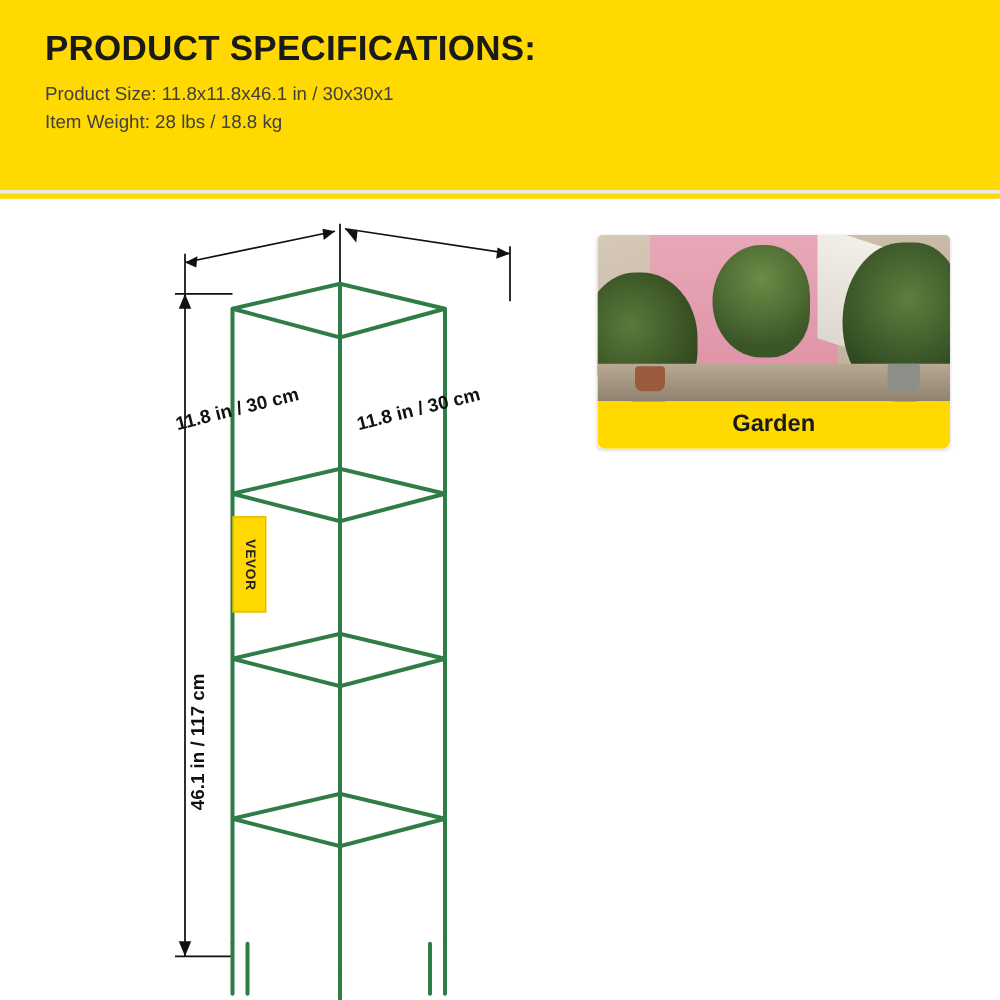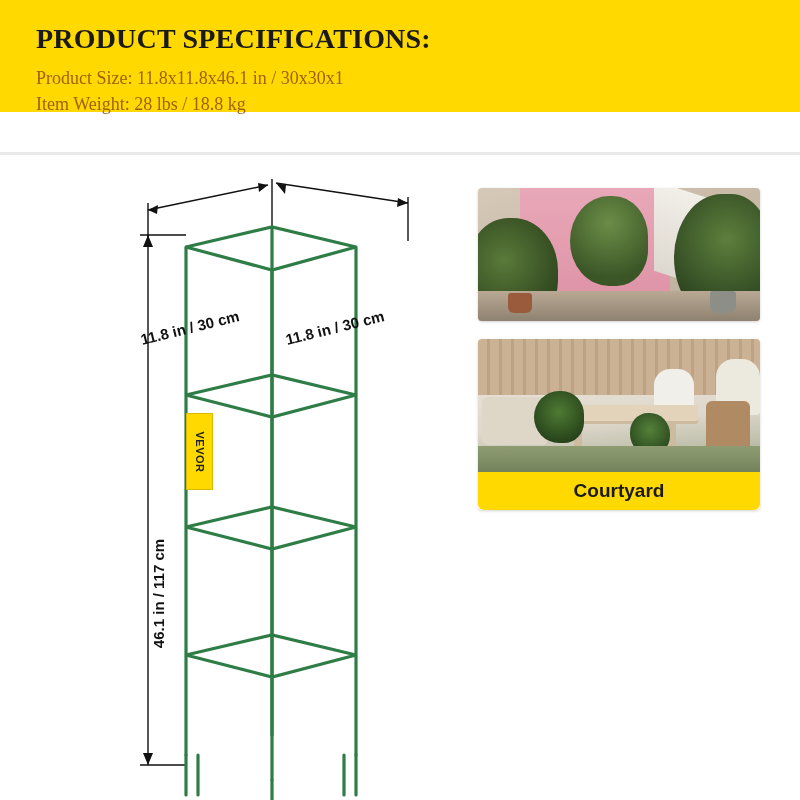--- a/index.html
+++ b/index.html
@@ -19,37 +19,36 @@
     height: 800px;
     background: #ffffff;
   }
 
   
   .header {
     position: absolute;
     left: 0;
     top: 0;
     width: 800px;
-    height: 112px;
+    height: 159px;
     background: #ffd900;
     box-sizing: border-box;
     padding: 24px 0 0 36px;
-    font-family: Liberation Serif, serif;
   }
   .header-title {
     font-size: 28px;
     font-weight: bold;
     color: #1a1a1a;
     letter-spacing: 0.2px;
     line-height: 1.1;
     margin: 0 0 10px 0;
   }
   .spec-line {
-    font-size: 18px;
-    color: #a16207;
+    font-size: 15px;
+    color: #404040;
     line-height: 1.45;
     white-space: nowrap;
   }
 
   
   .header-rule {
     position: absolute;
     left: 0;
     top: 152px;
     width: 800px;
@@ -367,35 +366,20 @@
       <div class="card-photo ph-garden">
         <div class="g-wall"></div>
         <div class="g-stair"></div>
         <div class="g-vine"></div>
         <div class="g-bush-l"></div>
         <div class="g-bush-r"></div>
         <div class="g-ground"></div>
         <div class="g-pot1"></div>
         <div class="g-pot2"></div>
       </div>
+      <div class="card-label">Garden</div>
     </div>
 
-    <div class="card">
-      <div class="card-photo ph-court">
-        <div class="c-fence"></div>
-        <div class="c-person"></div>
-        <div class="c-person2"></div>
-        <div class="c-sofa"></div>
-        <div class="c-table"></div>
-        <div class="c-tableleg"></div>
-        <div class="c-tableleg2"></div>
-        <div class="c-chair"></div>
-        <div class="c-plant1"></div>
-        <div class="c-plant2"></div>
-        <div class="c-grass"></div>
-      </div>
-      <div class="card-label">Courtyard</div>
-    </div>
 
 
   </div>
 
 </div>
 
 </body></html>

